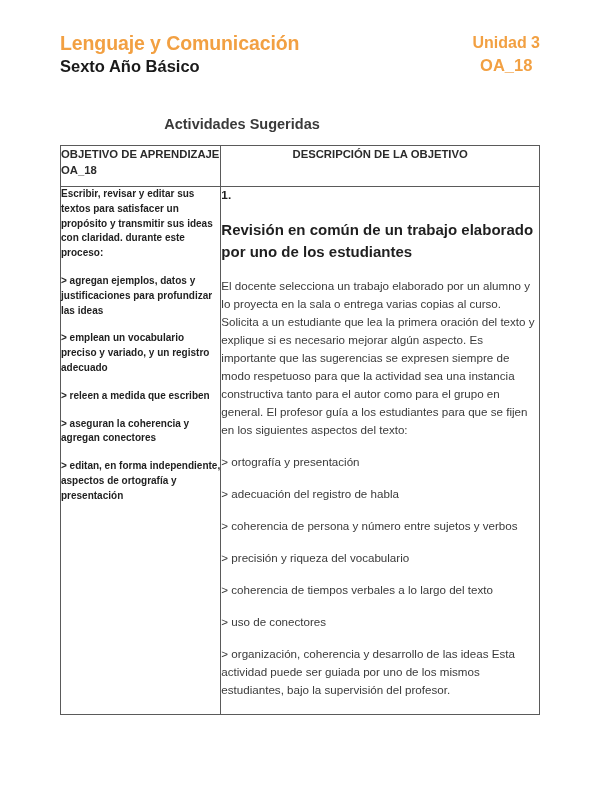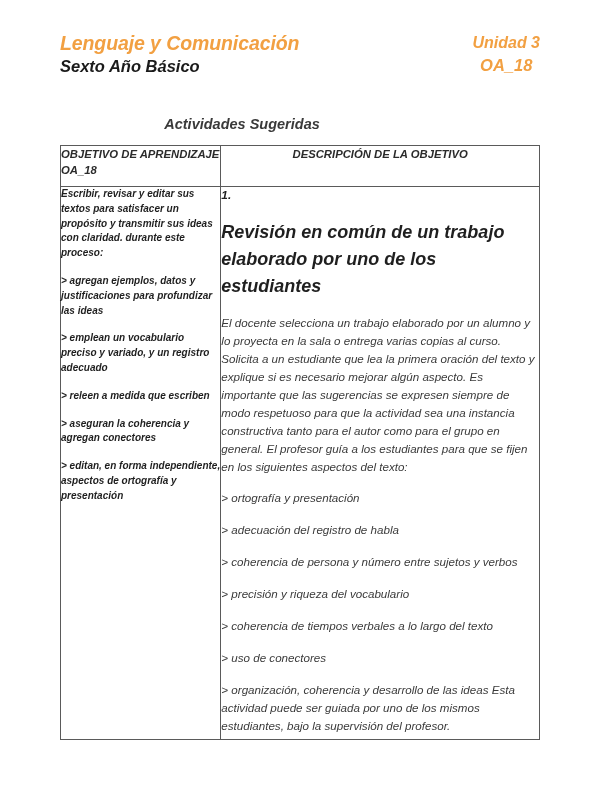--- a/index.html
+++ b/index.html
@@ -15,21 +15,20 @@
     position: relative;
     overflow: hidden;
   }
 
   .page {
     width: 600px;
     height: 800px;
     box-sizing: border-box;
     padding: 12px;
     position: relative;
-    font-style: italic;
   }
 
   
   .doc-header {
     position: absolute;
     left: 60px;
     top: 32px;
     width: 480px;
     display: flex;
     justify-content: space-between;
@@ -138,21 +137,21 @@
   .desc-number {
     margin: 0 0 14px 0;
     font-weight: bold;
     color: #1f1f1f;
     font-size: 11.8px;
   }
   .desc-heading {
     margin: 0 0 13px 0;
     font-weight: bold;
     color: #1f1f1f;
-    font-size: 18px;
+    font-size: 15px;
     line-height: 1.52;
   }
   .desc-paragraph {
     margin: 0 0 14px 0;
     line-height: 1.55;
     text-align: left;
   }
   .desc-bullet {
     margin: 0 0 14px 0;
     line-height: 1.55;

